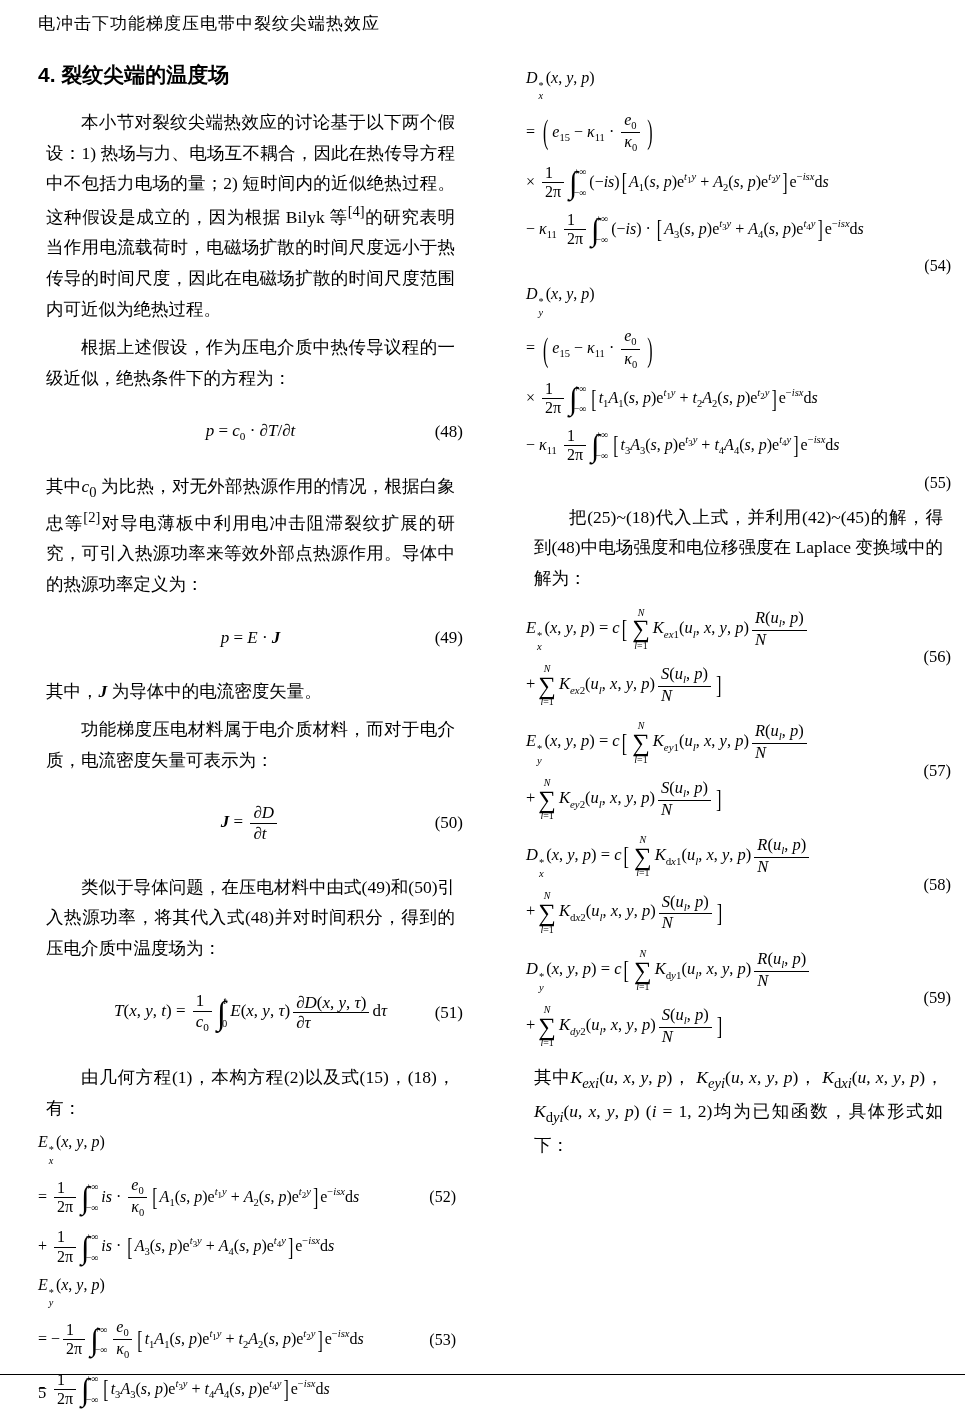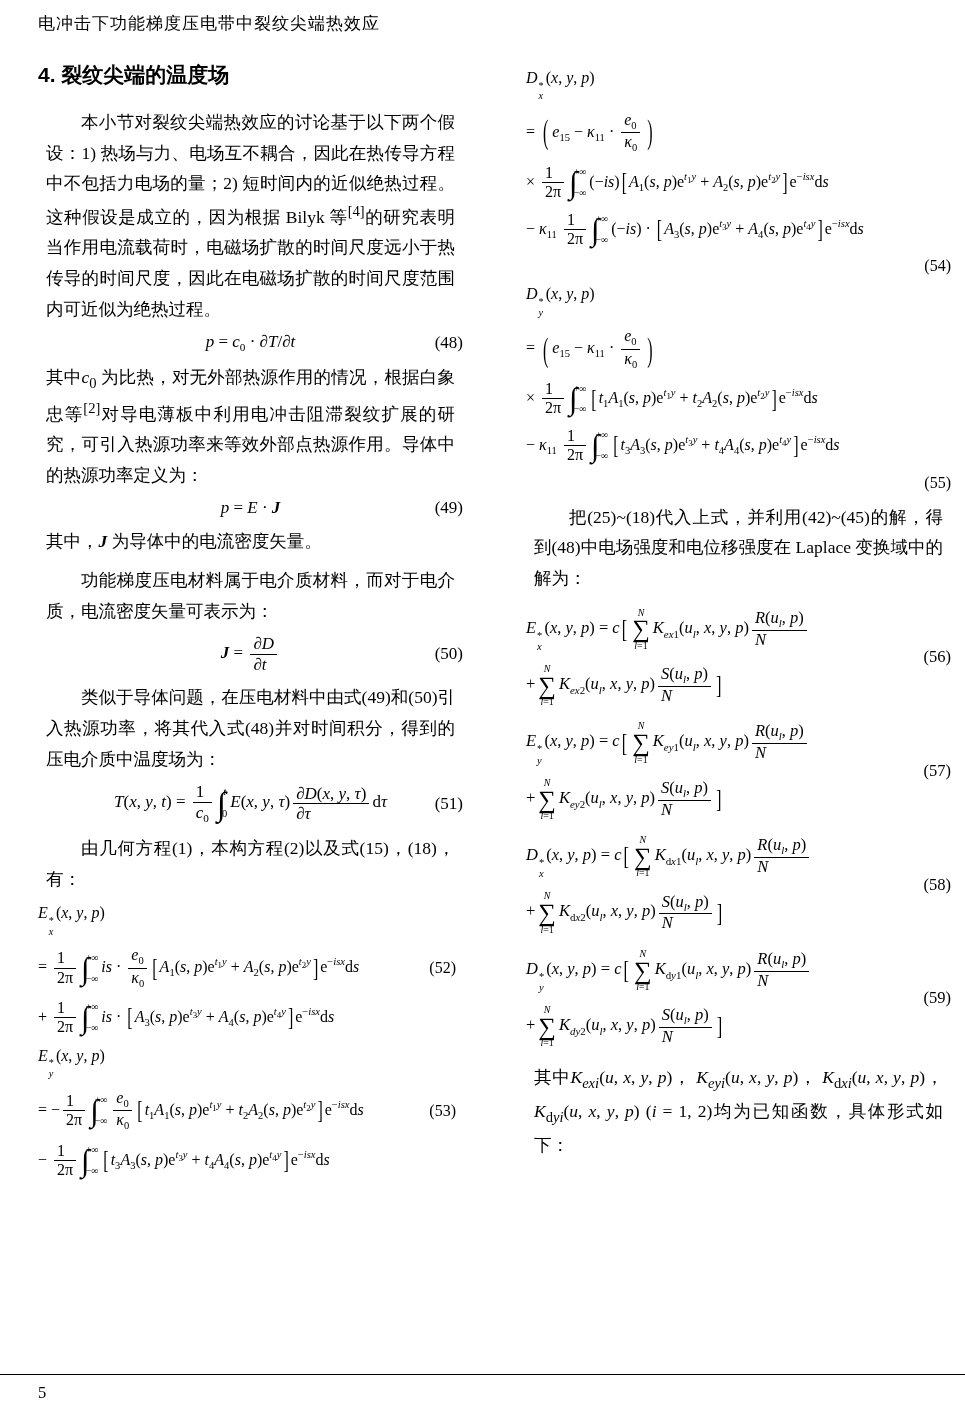--- a/index.html
+++ b/index.html
@@ -7,21 +7,21 @@
        font-family:"Liberation Serif","DejaVu Serif",serif;color:#000;}
   .page{position:absolute;inset:0;padding:12px 34px 0 38px;box-sizing:border-box;}
   .running-header{text-align:left;font-size:17px;letter-spacing:1px;margin-bottom:24px;}
   .columns{display:flex;gap:63px;align-items:flex-start;}
   .col{width:425px;flex:0 0 auto;}
   .col p{font-size:17.5px;line-height:1.75;text-align:justify;margin:8px;}
   .indent{text-indent:2em;}
   h2.heading{font-family:"Liberation Sans","DejaVu Sans",sans-serif;font-weight:bold;
              font-size:21px;margin:2px 0 18px 0;}
   
-  .eq{position:relative;margin:8px 0;font-size:17px;}
+  .eq{position:relative;margin:28px 0;font-size:17px;}
   .eq-body{display:block;}
   .eq-body.center{text-align:center;}
   .eq-multi{font-size:16px;margin:10px 0;}
   .eq-sum{font-size:16.5px;margin:14px 0;}
   .eq .eqline{display:block;position:relative;margin:9px 0;white-space:nowrap;}
   .eq-sum .eqline{margin:12px 0;}
   .eq sub{font-size:66%;}
   .eq sup{font-size:66%;}
   .eq sup sub{font-size:84%;vertical-align:-0.3em;}
   .fr{display:inline-block;vertical-align:middle;text-align:left;margin:0 3px;line-height:1.15;}
@@ -52,20 +52,21 @@
 
 <div class="page">
 
   <div class="running-header">电冲击下功能梯度压电带中裂纹尖端热效应</div>
 
   <div class="columns">
 
     <div class="col">
       <h2 class="heading">4. 裂纹尖端的温度场</h2>
       <p class="indent">本小节对裂纹尖端热效应的讨论基于以下两个假设：1) 热场与力、电场互不耦合，因此在热传导方程中不包括力电场的量；2) 短时间内的近似绝热过程。这种假设是成立的，因为根据 Bilyk 等<sup>[4]</sup>的研究表明当作用电流载荷时，电磁场扩散的时间尺度远小于热传导的时间尺度，因此在电磁场扩散的时间尺度范围内可近似为绝热过程。</p>
+      <p class="indent">根据上述假设，作为压电介质中热传导议程的一级近似，绝热条件下的方程为：</p>
 
       <div class="eq">
         <div class="eq-body center"><i>p</i> = <i>c</i><sub>0</sub> · ∂<i>T</i>/∂<i>t</i></div>
         <div class="eq-num">(48)</div>
       </div>
 
       <p>其中<i>c</i><sub>0</sub> 为比热，对无外部热源作用的情况，根据白象忠等<sup>[2]</sup>对导电薄板中利用电冲击阻滞裂纹扩展的研究，可引入热源功率来等效外部点热源作用。导体中的热源功率定义为：</p>
 
       <div class="eq">
         <div class="eq-body center"><i>p</i> = <i>E</i> · <b><i>J</i></b></div>

